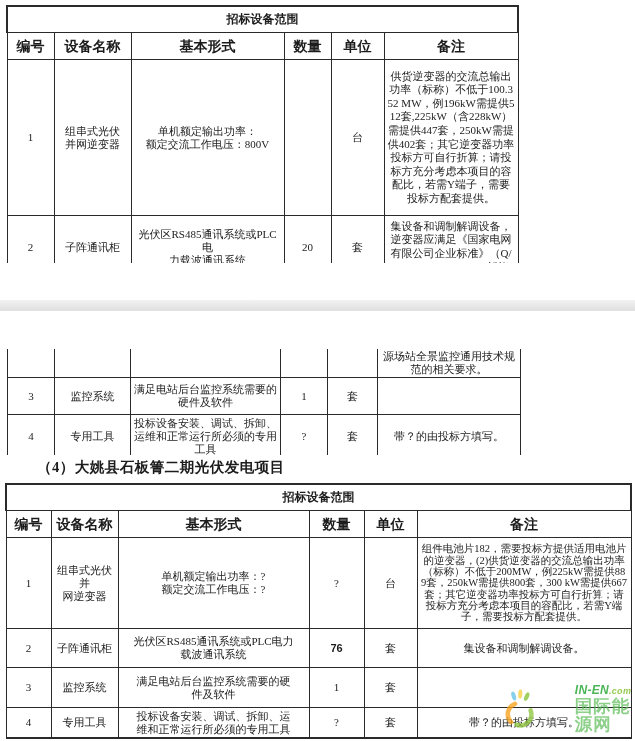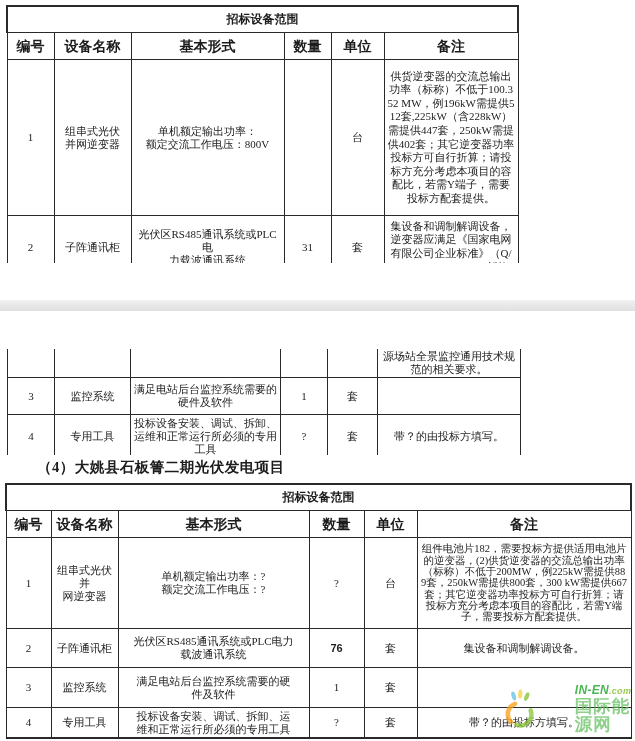--- a/index.html
+++ b/index.html
@@ -104,21 +104,21 @@
 额定交流工作电压：800V</td>
             <td class="col-qty"></td>
             <td class="col-unit">台</td>
             <td class="col-remark">供货逆变器的交流总输出功率（标称）不低于100.352 MW，例196kW需提供512套,225kW（含228kW）需提供447套，250kW需提供402套；其它逆变器功率投标方可自行折算；请投标方充分考虑本项目的容配比，若需Y端子，需要投标方配套提供。</td>
           </tr>
           <tr>
             <td class="col-no">2</td>
             <td class="col-name">子阵通讯柜</td>
             <td class="col-form">光伏区RS485通讯系统或PLC电
 力载波通讯系统</td>
-            <td class="col-qty">31</td>
+            <td class="col-qty">20</td>
             <td class="col-unit">套</td>
             <td class="col-remark">集设备和调制解调设备，逆变器应满足《国家电网有限公司企业标准》（Q/GDW 12056-2020）新能</td>
           </tr>
         </tbody>
     </table>
   </div>
 
   <div class="page-break"></div>
 
   <div class="frag2">

